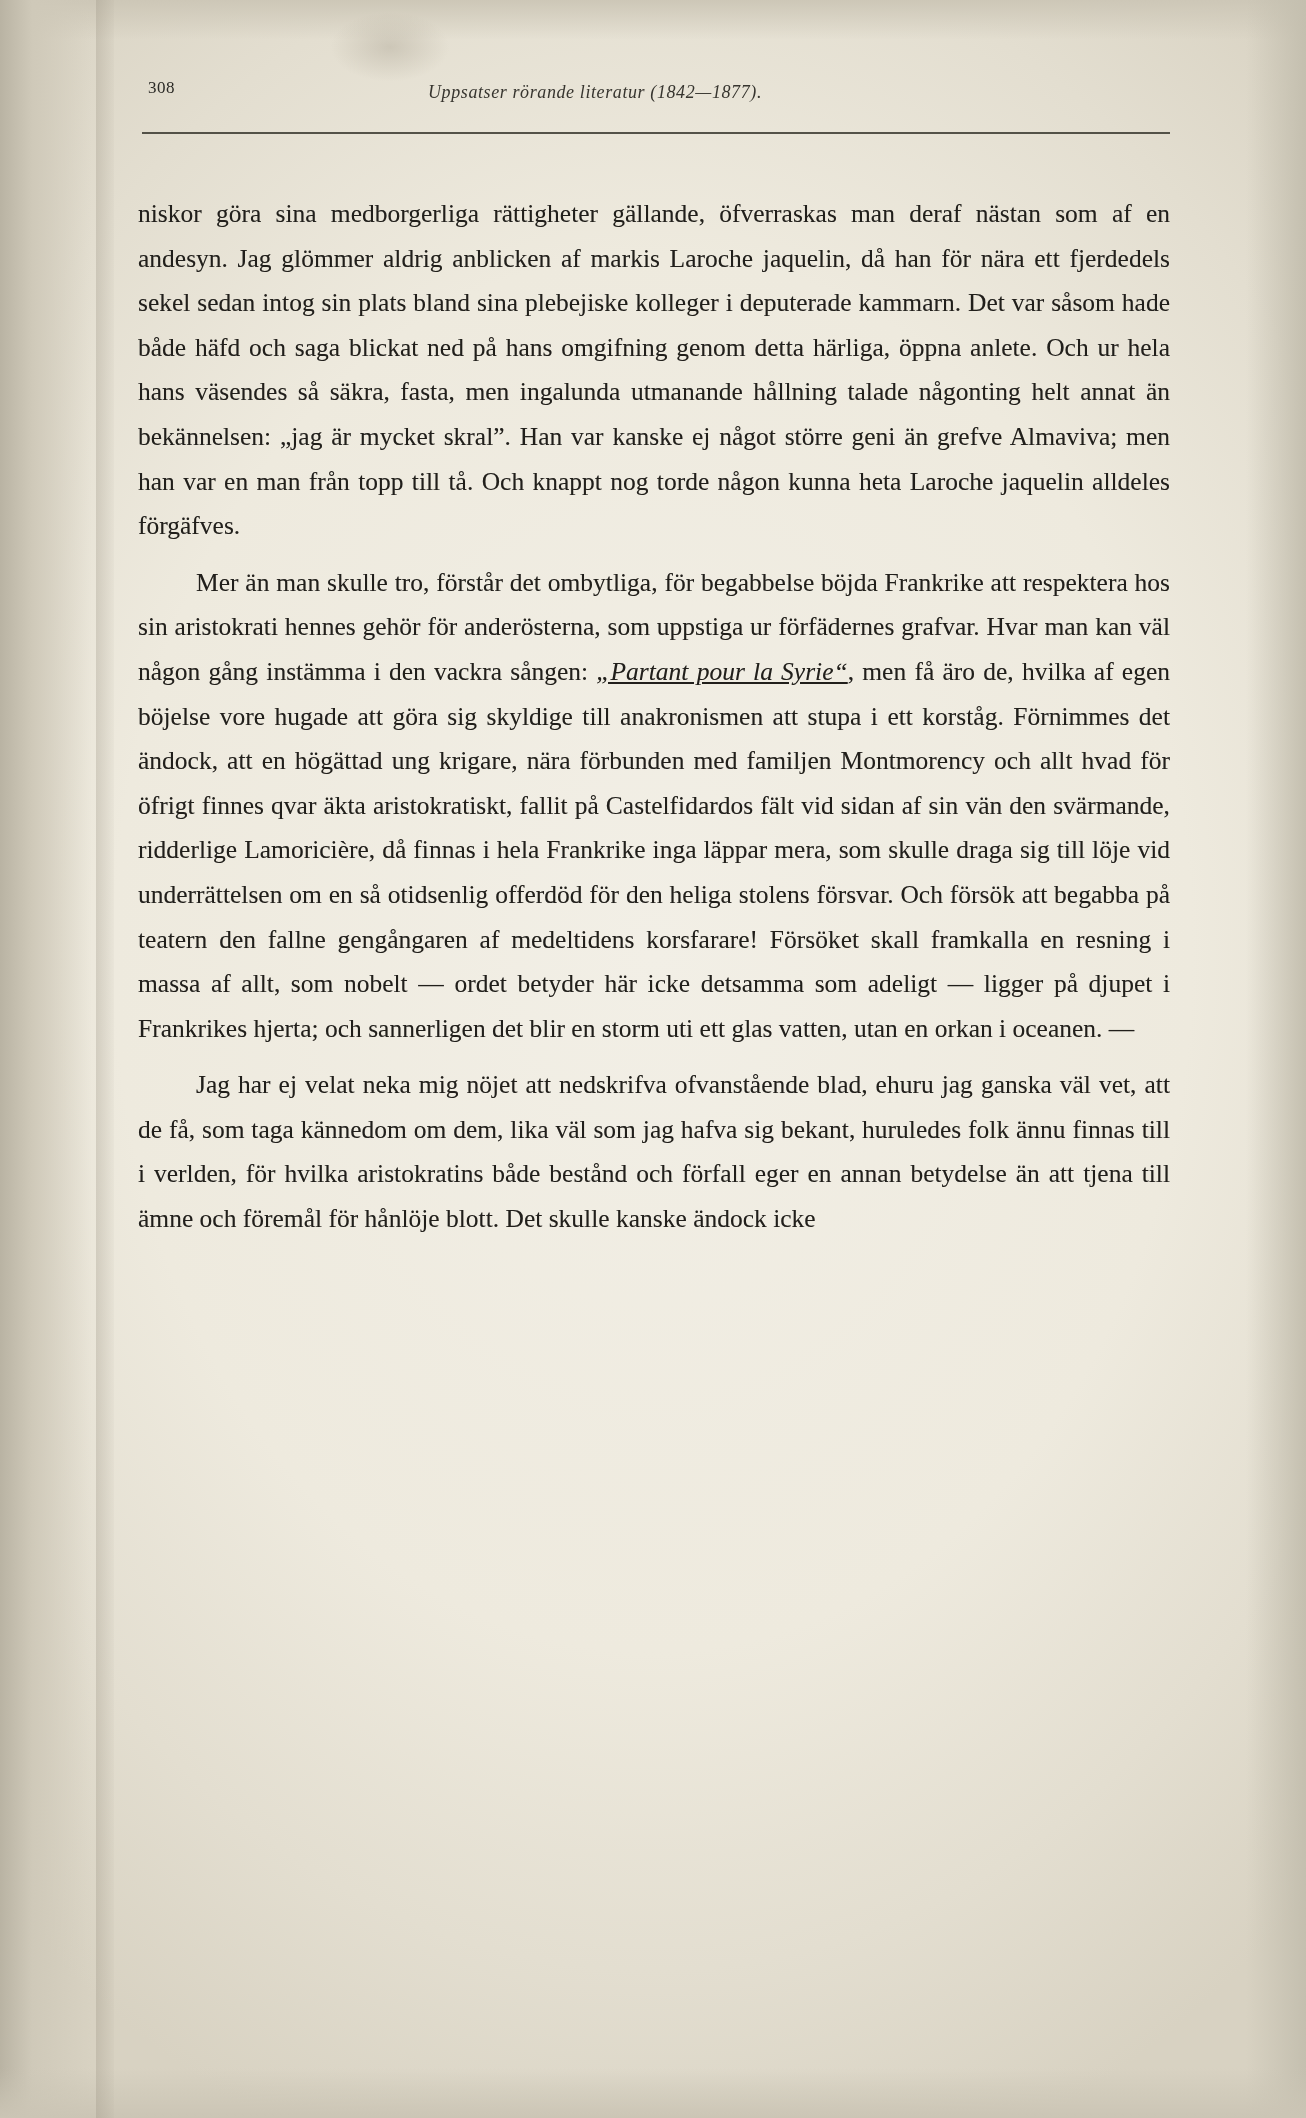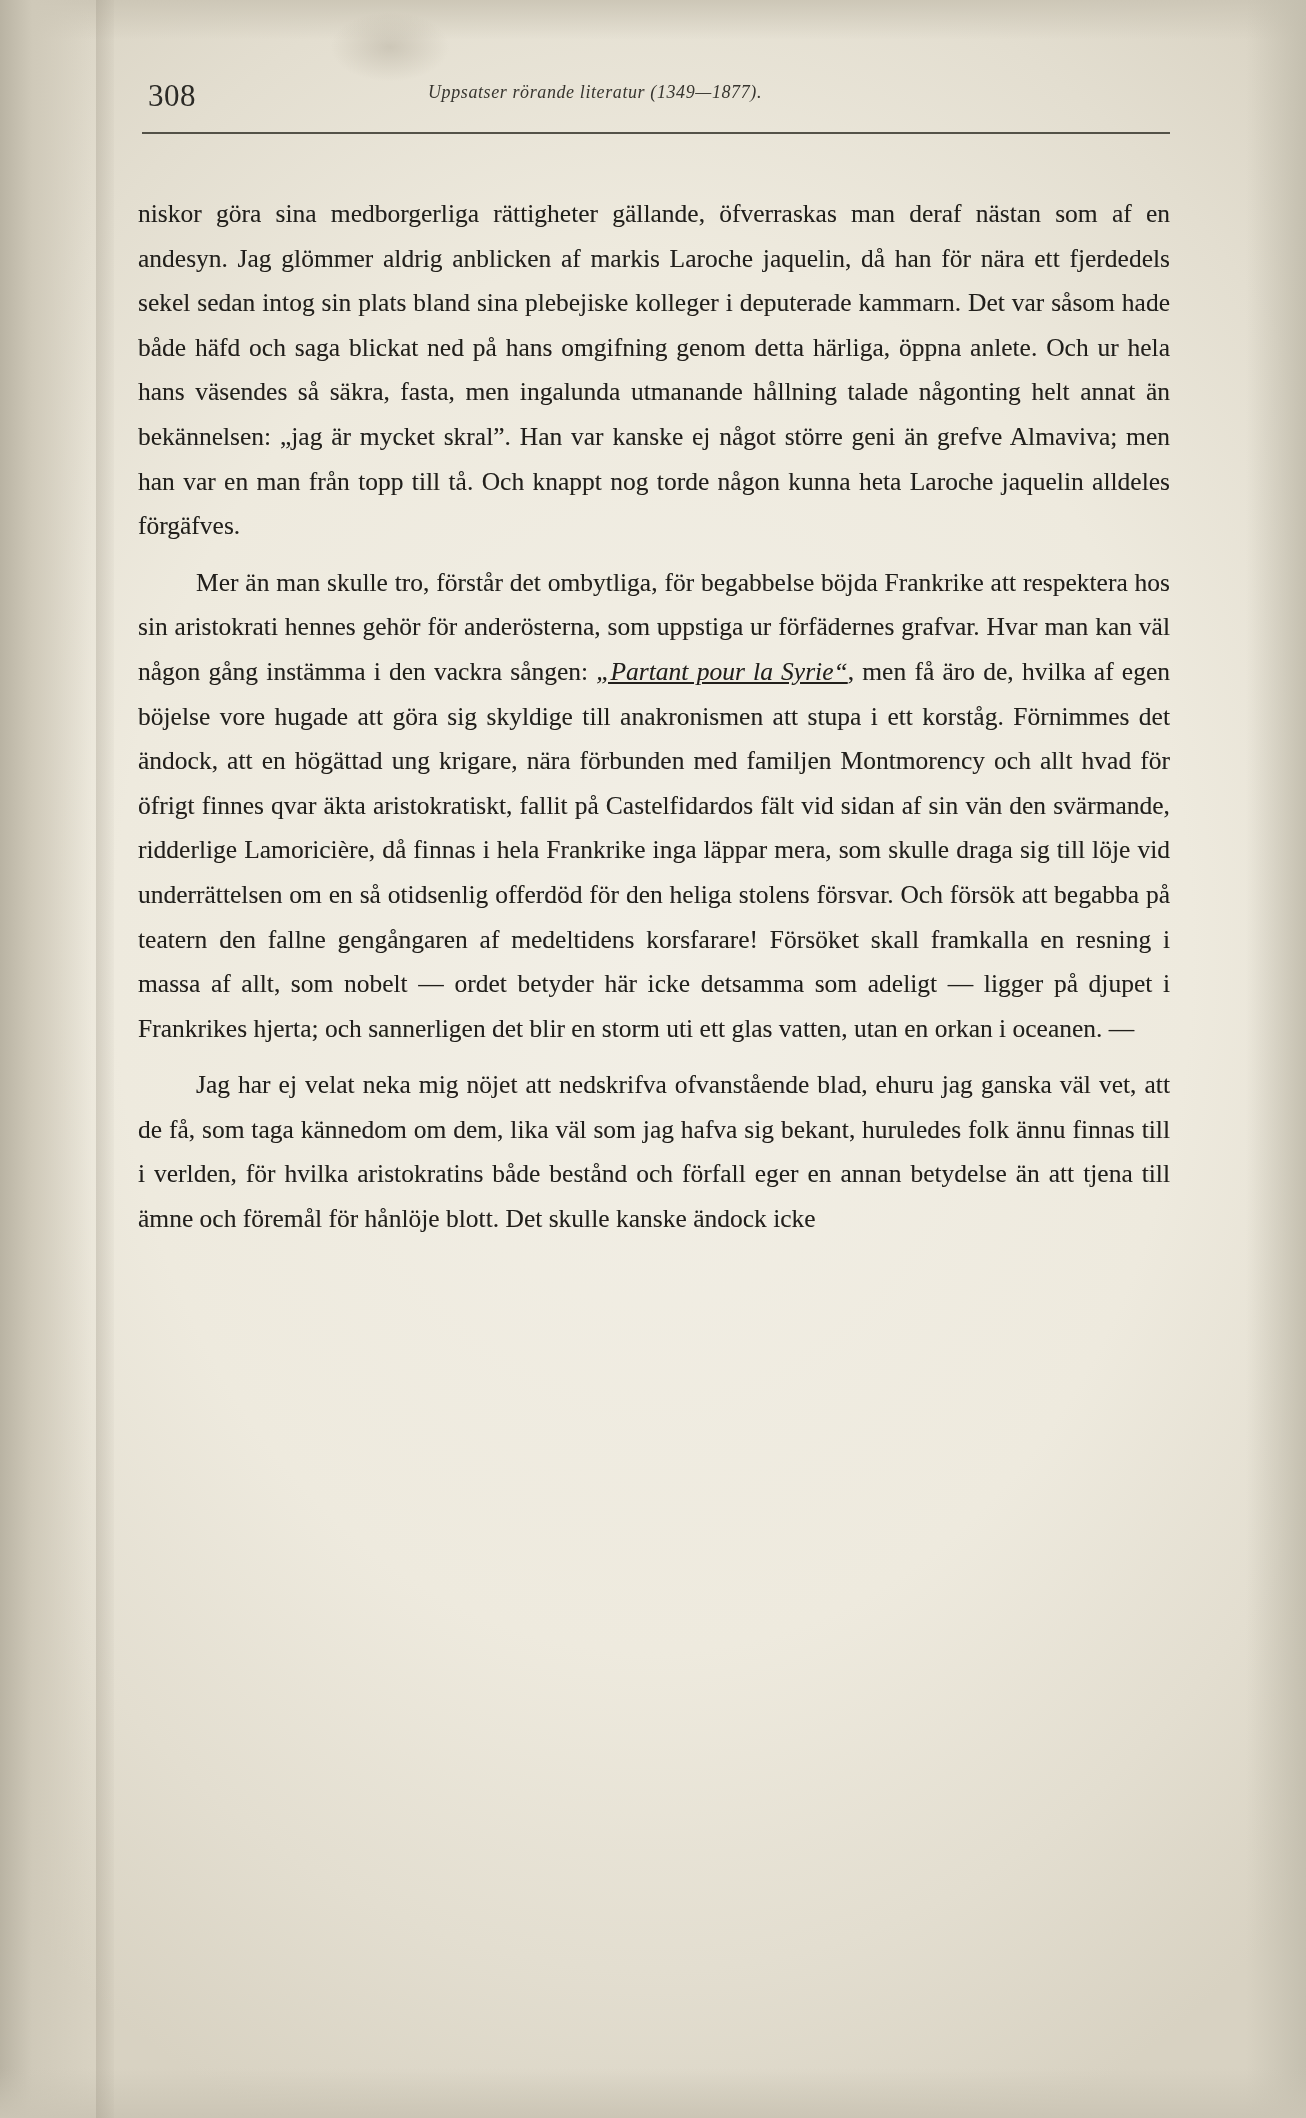--- a/index.html
+++ b/index.html
@@ -80,21 +80,21 @@
     left: 148px;
     top: 78px;
     width: 1010px;
     height: 34px;
     color: #2b2a26;
   }
   .folio {
     position: absolute;
     left: 0;
     top: 0;
-    font-size: 31px;
+    font-size: 17px;
     letter-spacing: 0.5px;
     color: #2b2a26;
   }
   .head-title {
     position: absolute;
     left: 280px;
     top: 4px;
     font-style: italic;
     font-size: 18px;
     letter-spacing: 0.6px;
@@ -143,21 +143,21 @@
   <div class="edge-right"></div>
   <div class="edge-bottom"></div>
   <div class="crease"></div>
   <div class="smudge"></div>
 </div>
 
 <div class="content">
 
   <div class="running-head">
     <span class="folio">308</span>
-    <span class="head-title">Uppsatser rörande literatur (1349—1877).</span>
+    <span class="head-title">Uppsatser rörande literatur (1842—1877).</span>
   </div>
   <div class="rule"></div>
 
   <div class="body-text">
     <p>niskor göra sina medborgerliga rättigheter gällande, öfverraskas man deraf nästan som af en andesyn. Jag glömmer aldrig anblicken af markis Laroche jaquelin, då han för nära ett fjerdedels sekel sedan intog sin plats bland sina plebejiske kolleger i deputerade kammarn. Det var såsom hade både häfd och saga blickat ned på hans omgifning genom detta härliga, öppna anlete. Och ur hela hans väsendes så säkra, fasta, men ingalunda utmanande hållning talade någonting helt annat än bekännelsen: „jag är mycket skral”. Han var kanske ej något större geni än grefve Almaviva; men han var en man från topp till tå. Och knappt nog torde någon kunna heta Laroche jaquelin alldeles förgäfves.</p>
     <p class="indent"><span>Mer än man skulle tro, förstår det ombytliga, för begabbelse böjda Frankrike att respektera hos sin aristokrati hennes gehör för anderösterna, som uppstiga ur förfädernes grafvar. Hvar man kan väl någon gång instämma i den vackra sången: </span><span class="it">„Partant pour la Syrie“</span><span>, men få äro de, hvilka af egen böjelse vore hugade att göra sig skyldige till anakronismen att stupa i ett korståg. Förnimmes det ändock, att en högättad ung krigare, nära förbunden med familjen Montmorency och allt hvad för öfrigt finnes qvar äkta aristokratiskt, fallit på Castelfidardos fält vid sidan af sin vän den svärmande, ridderlige Lamoricière, då finnas i hela Frankrike inga läppar mera, som skulle draga sig till löje vid underrättelsen om en så otidsenlig offerdöd för den heliga stolens försvar. Och försök att begabba på teatern den fallne gengångaren af medeltidens korsfarare! Försöket skall framkalla en resning i massa af allt, som nobelt — ordet betyder här icke detsamma som adeligt — ligger på djupet i Frankrikes hjerta; och sannerligen det blir en storm uti ett glas vatten, utan en orkan i oceanen. —</span></p>
     <p class="indent">Jag har ej velat neka mig nöjet att nedskrifva ofvanstående blad, ehuru jag ganska väl vet, att de få, som taga kännedom om dem, lika väl som jag hafva sig bekant, huruledes folk ännu finnas till i verlden, för hvilka aristokratins både bestånd och förfall eger en annan betydelse än att tjena till ämne och föremål för hånlöje blott. Det skulle kanske ändock icke</p>
   </div>
 
 </div>

